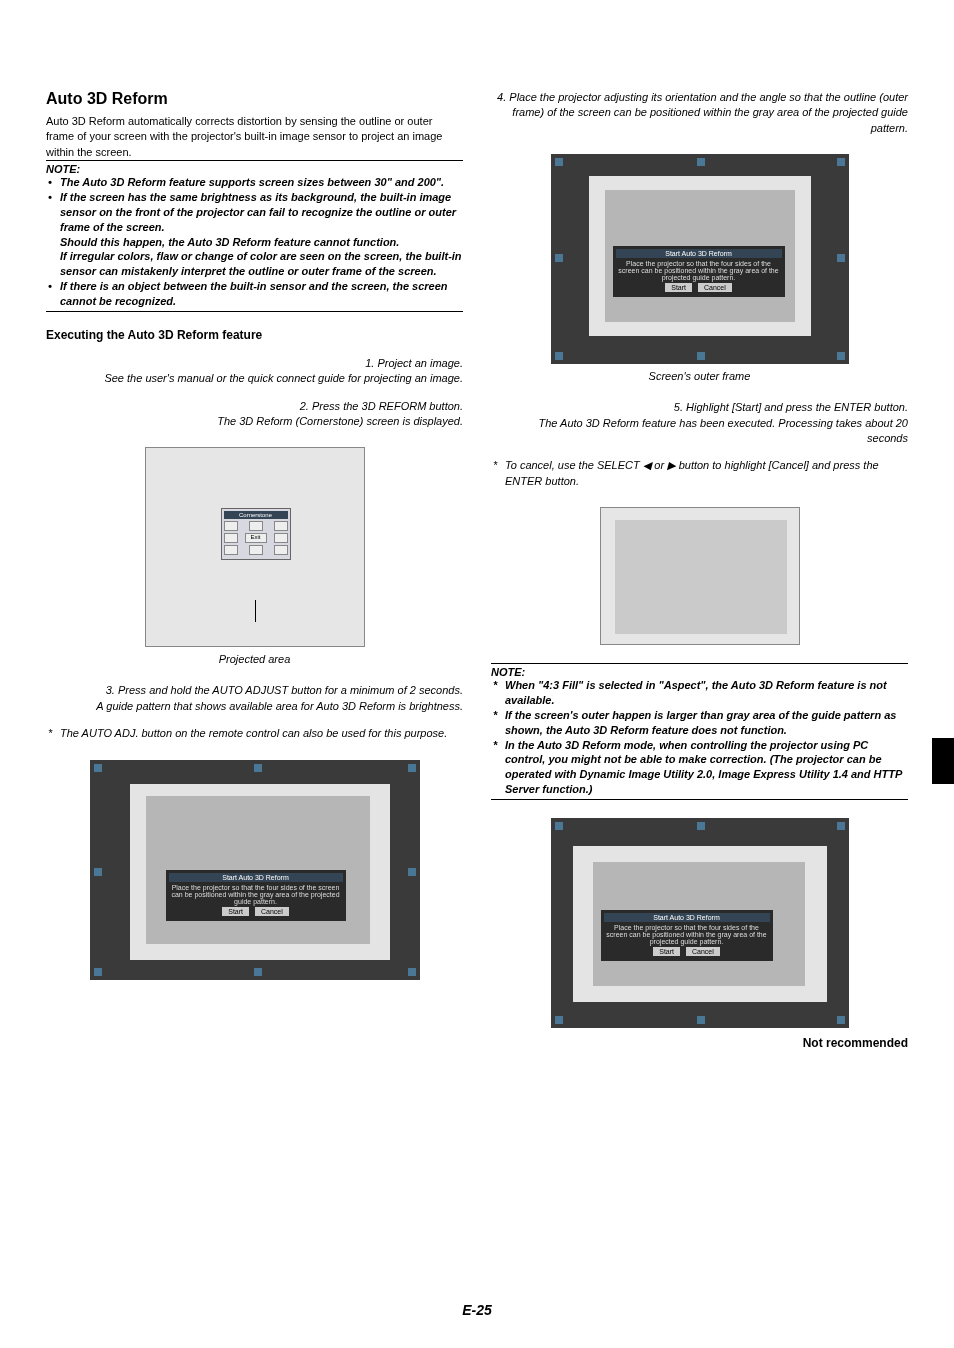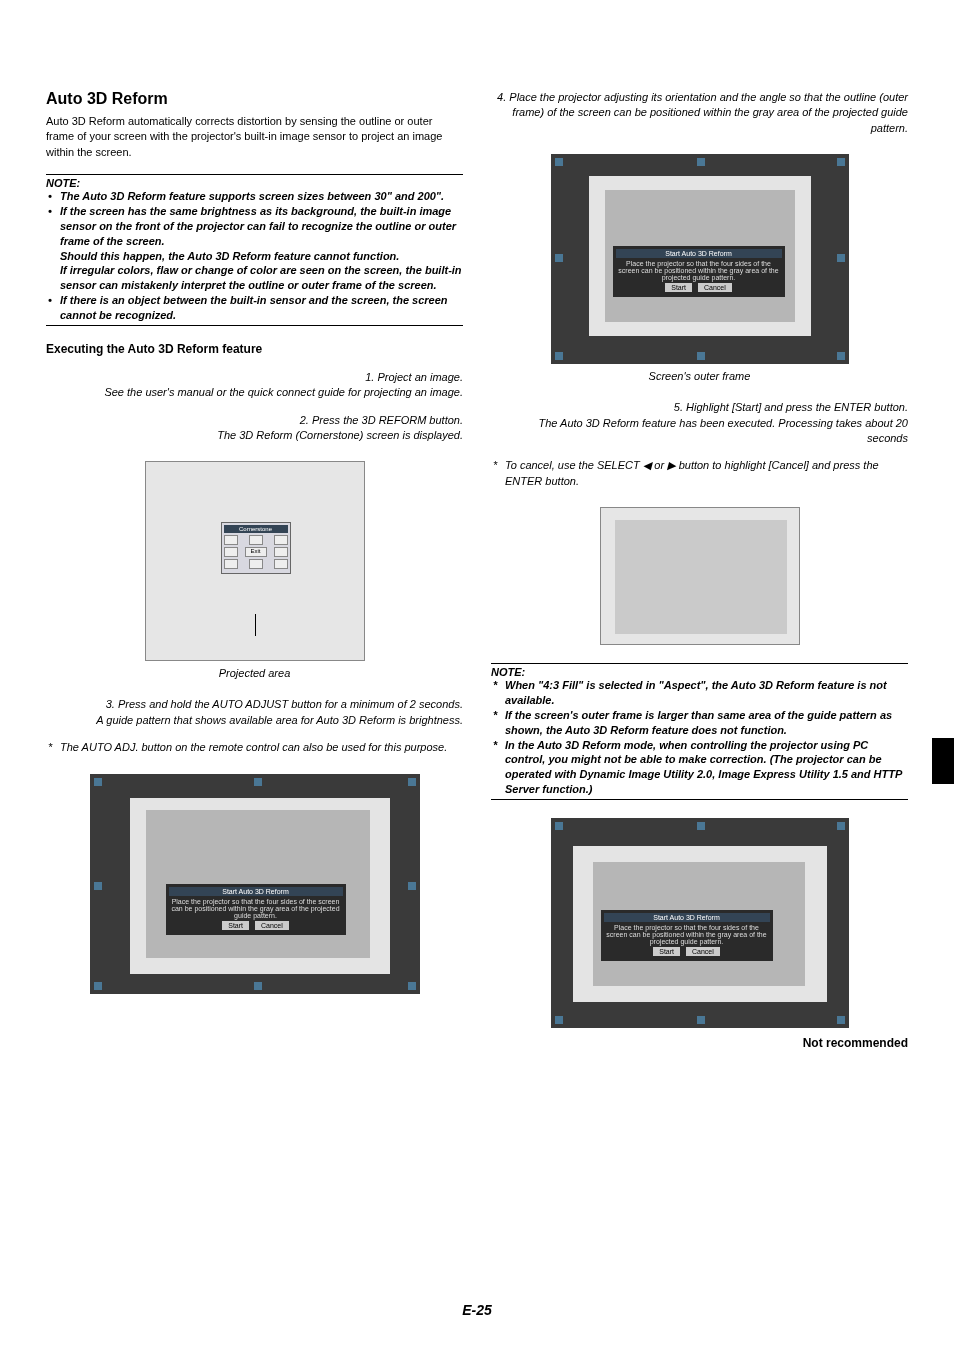--- a/index.html
+++ b/index.html
@@ -22,21 +22,20 @@
     min-width: 0;
   }
   .title {
     font-weight: bold;
     font-size: 16px;
     margin-bottom: 6px;
   }
   .intro {
     font-size: 11px;
     line-height: 1.4;
-    margin-bottom: 14px;
   }
   .note-block {
     border-top: 1px solid #000;
     border-bottom: 1px solid #000;
     padding: 2px 0;
     margin-bottom: 16px;
   }
   .note-head {
     font-style: italic;
     font-weight: bold;
@@ -321,22 +320,22 @@
     <div class="fig">
       <div class="plain-sim">
         <div class="in1"></div>
       </div>
     </div>
 
     <div class="note-block">
       <div class="note-head">NOTE:</div>
       <ul class="note-list star-list">
         <li>When "4:3 Fill" is selected in "Aspect", the Auto 3D Reform feature is not available.</li>
-        <li>If the screen's outer frame is larger than same area of the guide pattern as shown, the Auto 3D Reform feature does not function.</li>
-        <li>In the Auto 3D Reform mode, when controlling the projector using PC control, you might not be able to make correction. (The projector can be operated with Dynamic Image Utility 2.0, Image Express Utility 1.5 and HTTP Server function.)</li>
+        <li>If the screen's outer happen is larger than gray area of the guide pattern as shown, the Auto 3D Reform feature does not function.</li>
+        <li>In the Auto 3D Reform mode, when controlling the projector using PC control, you might not be able to make correction. (The projector can be operated with Dynamic Image Utility 2.0, Image Express Utility 1.4 and HTTP Server function.)</li>
       </ul>
     </div>
 
     <div class="fig">
       <div class="screen-sim small">
         <div class="inner" style="left:22px;top:28px;width:254px;height:156px;"></div>
         <div class="inner2" style="left:42px;top:44px;width:212px;height:124px;"></div>
         <div class="dialog" style="left:50px;top:92px;width:172px;">
           <div class="dh">Start Auto 3D Reform</div>
           <div>Place the projector so that the four sides of the screen can be positioned within the gray area of the projected guide pattern.</div>

